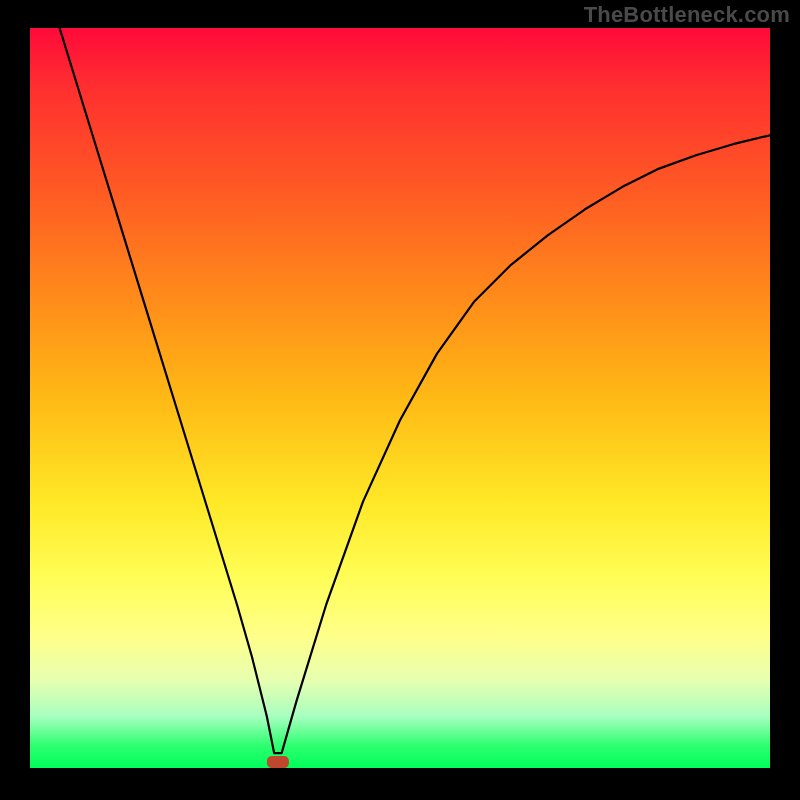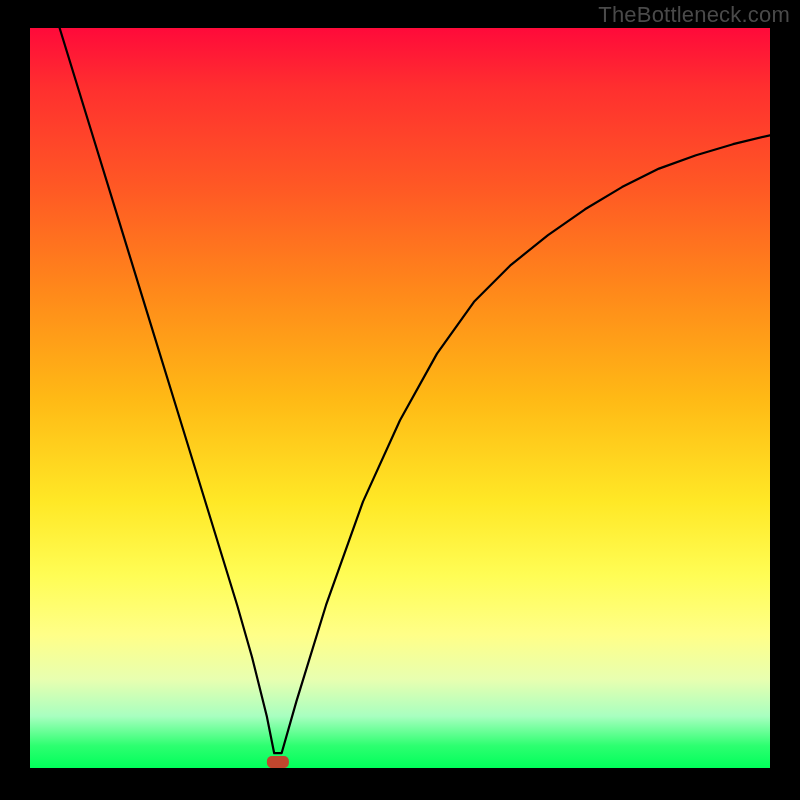--- a/index.html
+++ b/index.html
@@ -16,21 +16,21 @@
     width: 800px;
     height: 800px;
     background: #000;
   }
   .watermark {
     position: absolute;
     top: 2px;
     right: 10px;
     color: #4a4a4a;
     font-size: 22px;
-    font-weight: 400;
+    font-weight: 700;
     letter-spacing: 0.2px;
     user-select: none;
     text-align: right;
   }
   .plot-area {
     position: absolute;
     left: 30px;
     top: 28px;
     width: 740px;
     height: 740px;

